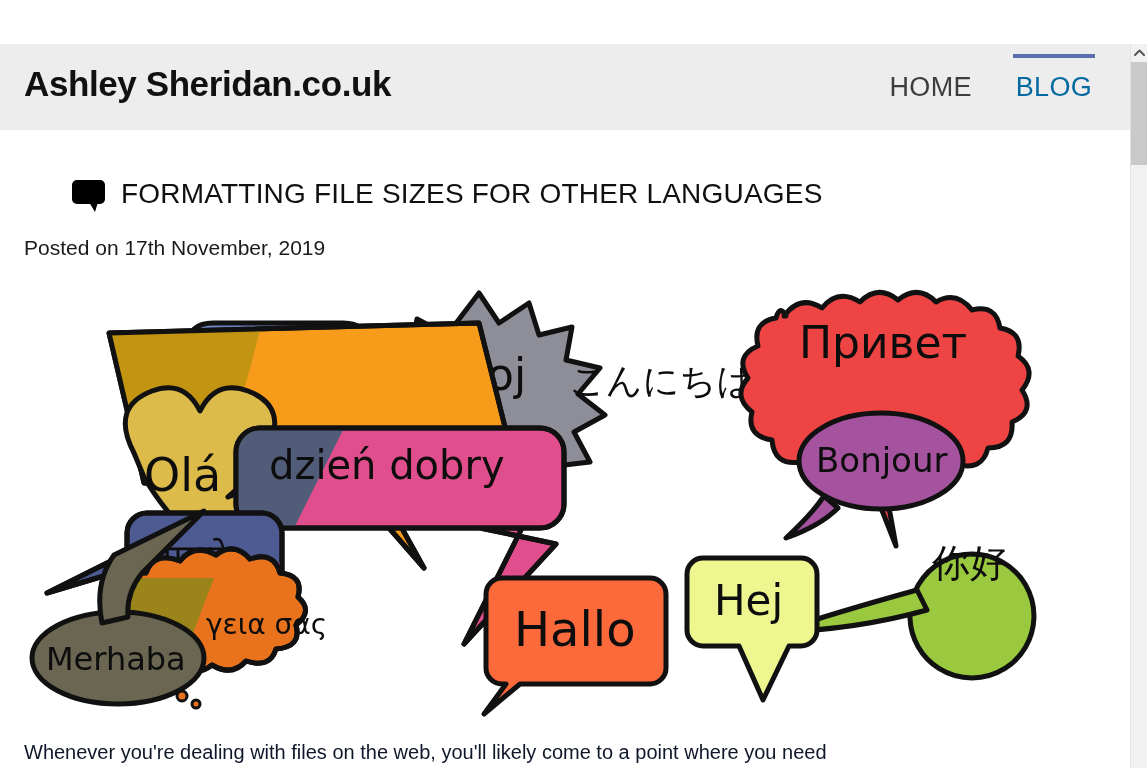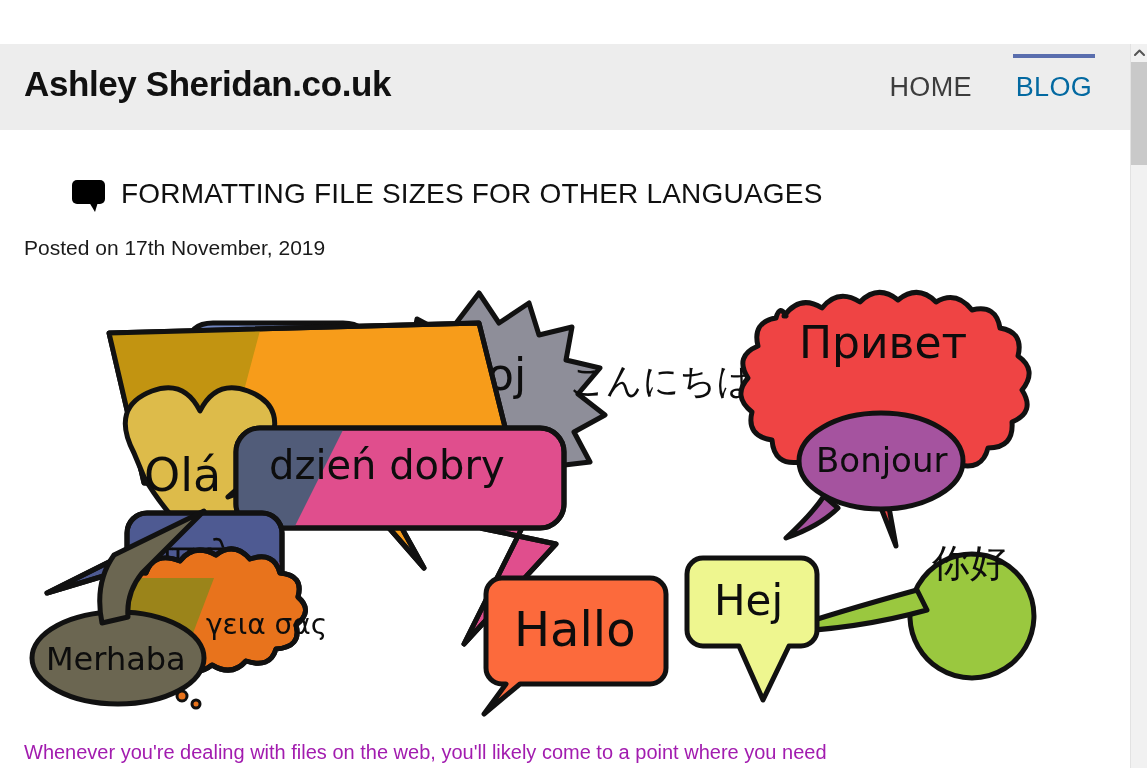--- a/index.html
+++ b/index.html
@@ -127,21 +127,21 @@
   #hero svg { display: block; width: 100%; height: 100%; }
   .bub-text {
     font-family: "DejaVu Sans", "Liberation Sans", sans-serif;
     fill: #0d0d0d;
     dominant-baseline: middle;
   }
 
   #body-text {
     margin-top: 16px;
     font-size: 20px;
-    color: #a21caf;
+    color: #0f172a;
     line-height: 1.35;
     max-width: 1000px;
   }
 
   
   #scrollbar {
     position: absolute;
     right: 0; top: 0;
     width: 17px;
     height: 768px;

